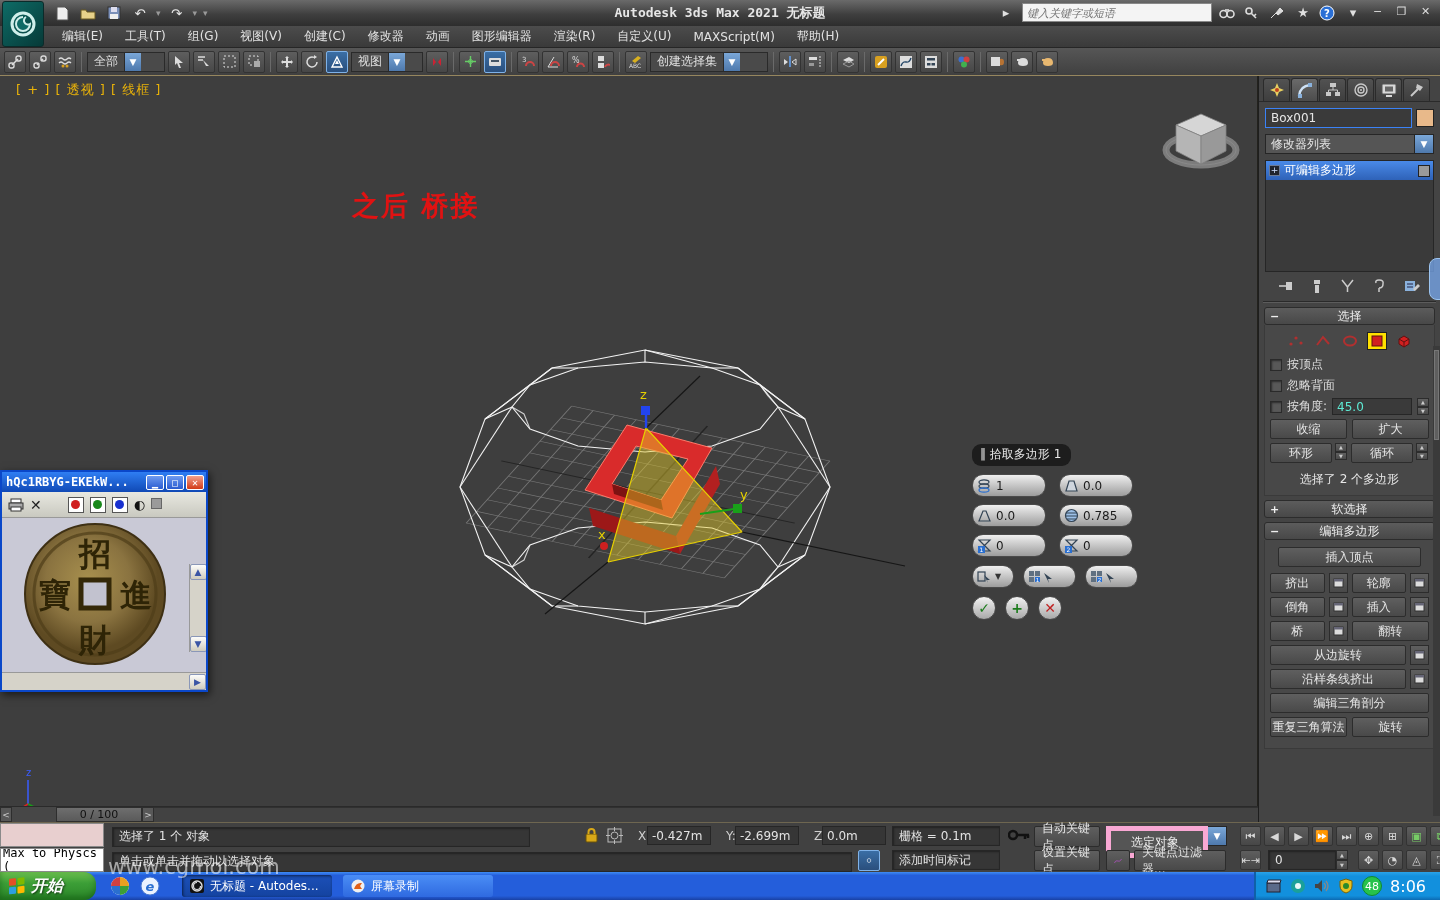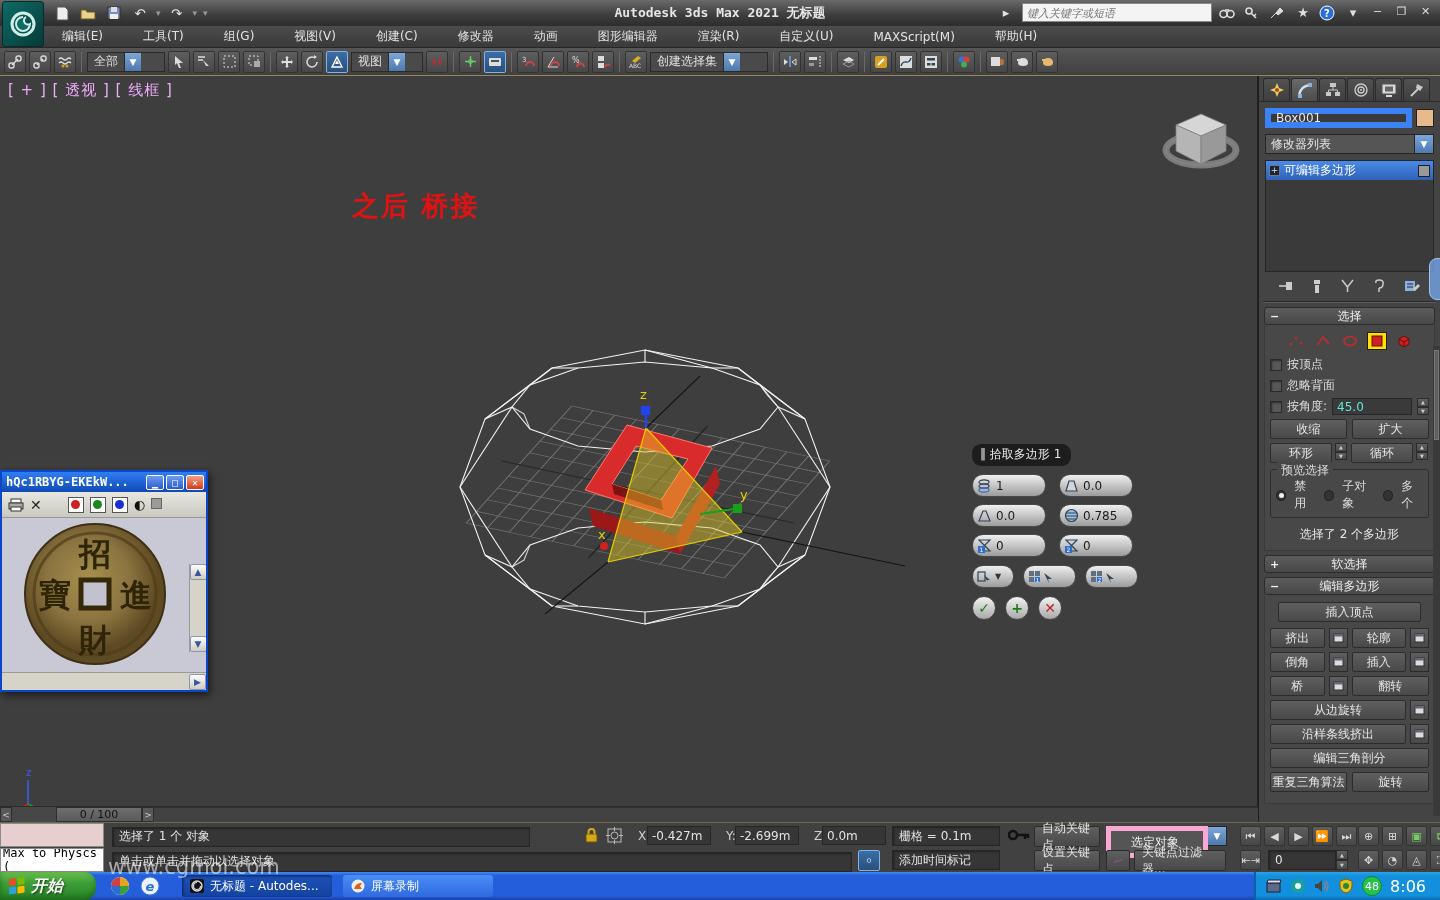--- a/index.html
+++ b/index.html
@@ -19,41 +19,41 @@
   #title-text { position:absolute; left:0; right:0; text-align:center; font-weight:bold; color:#e6e6e6; font-size:13px;
     font-family:"DejaVu Sans Mono","Liberation Mono",monospace; pointer-events:none; }
   #tb-right { position:absolute; right:6px; top:3px; display:flex; align-items:center; gap:7px; }
   #search-box { width:190px; height:19px; background:#f4f4f4; border:1px solid #888; color:#777;
     font-style:italic; font-size:11px; padding:0 4px; }
   .tb-ic { color:#e0e0e0; font-size:13px; width:18px; text-align:center; }
   .winbtn { width:17px; height:15px; color:#ddd; font-size:11px; line-height:14px; text-align:center; }
 
   
   #menubar { position:absolute; left:0; top:26px; width:1440px; height:22px;
-    background:linear-gradient(#4c4c4c,#3a3a3a); display:flex; align-items:center; padding-left:52px; gap:20px;
+    background:linear-gradient(#4c4c4c,#3a3a3a); display:flex; align-items:center; padding-left:52px; gap:2px;
     border-bottom:1px solid #262626; }
   .menu-item { padding:2px 10px; color:#e2e2e2; }
 
   
   #toolbar { position:absolute; left:0; top:48px; width:1440px; height:28px;
     background:linear-gradient(#565656,#404040); border-bottom:1px solid #96865e;
     display:flex; align-items:center; gap:3px; padding:0 4px; }
   .tbtn { width:22px; height:22px; background:linear-gradient(#5e5e5e,#474747); border:1px solid #333;
     border-radius:2px; display:flex; align-items:center; justify-content:center; color:#d8d8d8; font-size:12px; }
   .tbtn.act { background:linear-gradient(#3a6ea5,#2a4f7d); border:1px solid #7fb2e8; }
   .tsep { width:1px; height:20px; background:#2e2e2e; border-right:1px solid #6a6a6a; margin:0 2px; }
   .tdrop { height:20px; background:#4a4a4a; border:1px solid #2a2a2a; display:flex; align-items:center; color:#e0e0e0; }
   .tdrop .val { padding:0 6px; overflow:hidden; white-space:nowrap; }
   .tdrop .arr { width:17px; height:100%; background:linear-gradient(#7aa7d8,#4e79ad); color:#fff; font-size:9px;
     display:flex; align-items:center; justify-content:center; border-left:1px solid #2a2a2a; }
 
   
   #viewport { position:absolute; left:0; top:76px; width:1258px; height:730px; background:#3e3e3e;
     border-right:1px solid #23221d; }
-  #vp-label { position:absolute; left:8px; top:5px; color:#f0abfc; font-size:15px; letter-spacing:1px; }
+  #vp-label { position:absolute; left:16px; top:5px; color:#eab308; font-size:13px; letter-spacing:1px; }
   #vp-annot { position:absolute; left:352px; top:112px; color:#e01212; font-size:27px; font-weight:bold; letter-spacing:2px; }
   #watermark { position:absolute; left:108px; top:779px; color:rgba(255,255,255,.55); font-size:21px; z-index:40; }
 
   
   #caddy { position:absolute; left:972px; top:368px; width:166px; z-index:10; }
   #caddy-title { display:inline-block; background:#1d1d1d; color:#e8e8e8; border-radius:9px; padding:2px 10px 3px 8px;
     font-size:12px; margin-bottom:8px; }
   .caddy-grid { display:grid; grid-template-columns:74px 74px; gap:7px 13px; }
   .pill { height:23px; border-radius:11px; background:linear-gradient(#efefef,#9c9c9c); border:1px solid #4a4a4a;
     display:flex; align-items:center; color:#1c1c1c; font-size:12px; padding:0 6px 0 4px; gap:4px; }
@@ -83,21 +83,21 @@
     color:#3a55a5; font-size:9px; text-align:center; line-height:15px; }
 
   
   #cmdpanel { position:absolute; left:1258px; top:76px; width:182px; height:746px; background:#444;
     border-left:1px solid #1e1e1e; }
   #cp-tabs { height:26px; display:flex; align-items:flex-end; gap:1px; padding:2px 4px 0 4px; border-bottom:1px solid #2a2a2a; }
   .cp-tab { width:27px; height:23px; background:linear-gradient(#525252,#3e3e3e); border:1px solid #2b2b2b;
     border-bottom:none; border-radius:3px 3px 0 0; display:flex; align-items:center; justify-content:center; }
   .cp-tab.active { background:linear-gradient(#6a6a6a,#4c4c4c); }
   #objname-row { display:flex; gap:4px; padding:6px 6px 2px 6px; align-items:center; }
-  #objname { flex:1; height:20px; background:#3a3a3a; border:6px solid #3b82f6; color:#e6e6e6; display:flex; align-items:center; padding:0 5px; }
+  #objname { flex:1; height:20px; background:#3a3a3a; border:1px solid #3b82f6; color:#e6e6e6; display:flex; align-items:center; padding:0 5px; }
   #objcolor { width:18px; height:18px; background:#e8b98a; border:1px solid #222; }
   #modlist-row { display:flex; padding:4px 6px; }
   #modlist { flex:1; height:20px; background:#555; border:1px solid #262626; color:#e6e6e6; display:flex; align-items:center; padding:0 5px; }
   #modlist-arr { width:19px; height:20px; background:linear-gradient(#7aa7d8,#4e79ad); color:#fff; font-size:9px;
     display:flex; align-items:center; justify-content:center; border:1px solid #262626; border-left:none; }
   #stackbox { margin:2px 6px; height:112px; background:#3a3a3a; border:1px solid #262626; }
   #stack-sel { height:19px; background:linear-gradient(#4a8ae8,#2e62b8); display:flex; align-items:center; gap:4px; padding:0 3px; color:#fff; }
   .plusbox { width:11px; height:11px; background:#20242c; border:1px solid #6a7a96; color:#cfe0ff; font-size:9px; line-height:9px; text-align:center; }
   #stack-sq { margin-left:auto; width:12px; height:12px; background:#9a9a9a; border:1px solid #222; }
   #stack-tools { height:24px; display:flex; align-items:center; justify-content:space-around; padding:0 10px; margin-top:2px; }
@@ -874,31 +874,20 @@
         <span class="spinner">
             <span>▲</span>
             <span>▼</span>
           </span>
         <div class="btn">循环</div>
         <span class="spinner">
             <span>▲</span>
             <span>▼</span>
           </span>
       </div>
-      <div class="group">
-        <span class="legend">预览选择</span>
-        <div class="radio-row">
-          <span class="radio on"></span>
-            <span>禁用</span>
-          <span class="radio"></span>
-            <span>子对象</span>
-          <span class="radio"></span>
-            <span>多个</span>
-        </div>
-      </div>
       <div class="sel-status">选择了 2 个多边形</div>
     </div>
   </div>
 
   <div class="rollout">
     <div class="ro-head">
       <span class="pm">+</span>
         <span class="tt">软选择</span>
     </div>
   </div>

